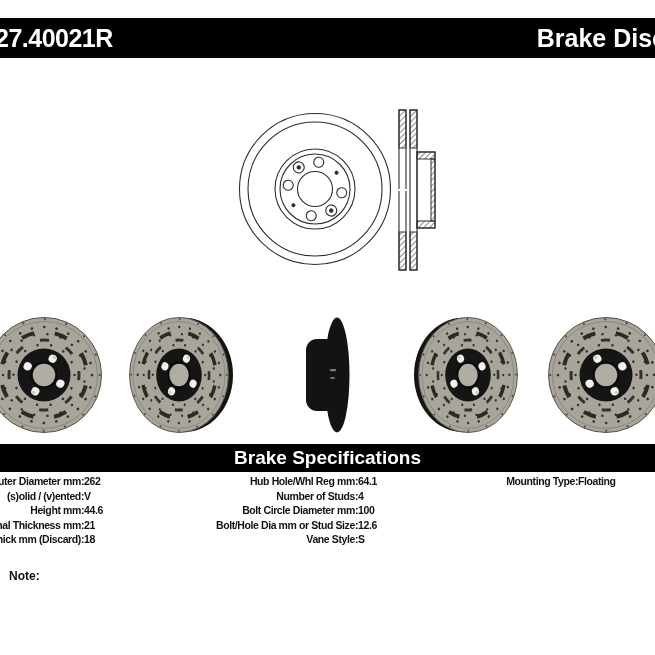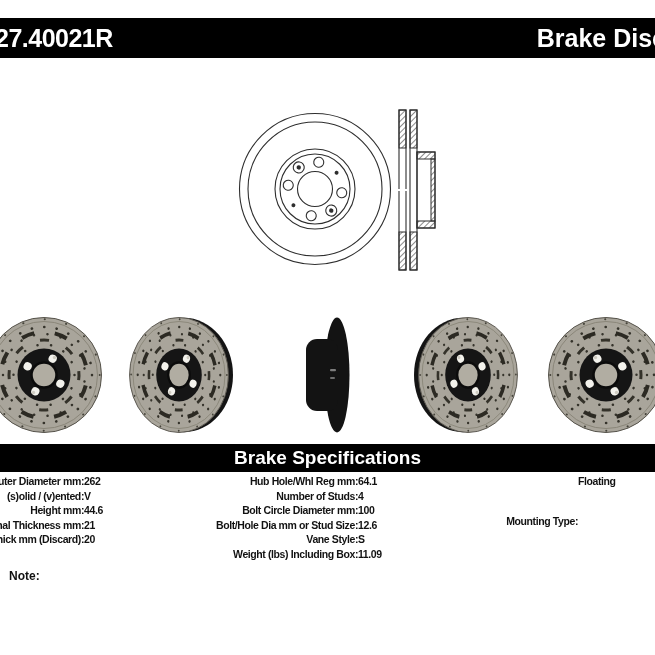--- a/index.html
+++ b/index.html
@@ -26,21 +26,21 @@
     background:var(--c-section_bg,#000);color:var(--c-section_text,#fff);
     text-align:center;line-height:28px;font-size:19px;}
   
   .spec-col{position:absolute;top:474px;}
   .spec-row{display:flex;white-space:nowrap;line-height:14.6px;font-size:10.5px;letter-spacing:-0.4px;}
   .spec-label{display:inline-block;text-align:right;}
   .spec-label::after{content:":";}
   .spec-value{}
   .col-left{left:-130px;}   .col-left  .spec-label{width:214px;}
   .col-center{left:100px;}  .col-center .spec-label{width:258px;}
-  .col-right{left:420px;}   .col-right .spec-label{width:158px;margin-top:40px;}
+  .col-right{left:420px;}   .col-right .spec-label{width:158px;}
   
   .note{position:absolute;left:9px;top:569px;font-size:12px;}
   .defs-holder{position:absolute;width:0;height:0;overflow:hidden;}
 </style>
 </head>
 <body>
 
 <div class="page">
 
   <svg class="defs-holder" aria-hidden="true">
@@ -153,21 +153,21 @@
     <div class="spec-row">
       <span class="spec-label">Height mm</span>
       <span class="spec-value">44.6</span>
     </div>
     <div class="spec-row">
       <span class="spec-label">Nominal Thickness mm</span>
       <span class="spec-value">21</span>
     </div>
     <div class="spec-row">
       <span class="spec-label">Min Thick mm (Discard)</span>
-      <span class="spec-value">20</span>
+      <span class="spec-value">18</span>
     </div>
   </div>
 
   <div class="spec-col col-center">
     <div class="spec-row">
       <span class="spec-label">Hub Hole/Whl Reg mm</span>
       <span class="spec-value">64.1</span>
     </div>
     <div class="spec-row">
       <span class="spec-label">Number of Studs</span>
@@ -178,24 +178,20 @@
       <span class="spec-value">100</span>
     </div>
     <div class="spec-row">
       <span class="spec-label">Bolt/Hole Dia mm or Stud Size</span>
       <span class="spec-value">12.6</span>
     </div>
     <div class="spec-row">
       <span class="spec-label">Vane Style</span>
       <span class="spec-value">S</span>
     </div>
-    <div class="spec-row">
-      <span class="spec-label">Weight (lbs) Including Box</span>
-      <span class="spec-value">11.09</span>
-    </div>
   </div>
 
   <div class="spec-col col-right">
     <div class="spec-row">
       <span class="spec-label">Mounting Type</span>
       <span class="spec-value">Floating</span>
     </div>
   </div>
 
   <div class="note">Note:</div>

